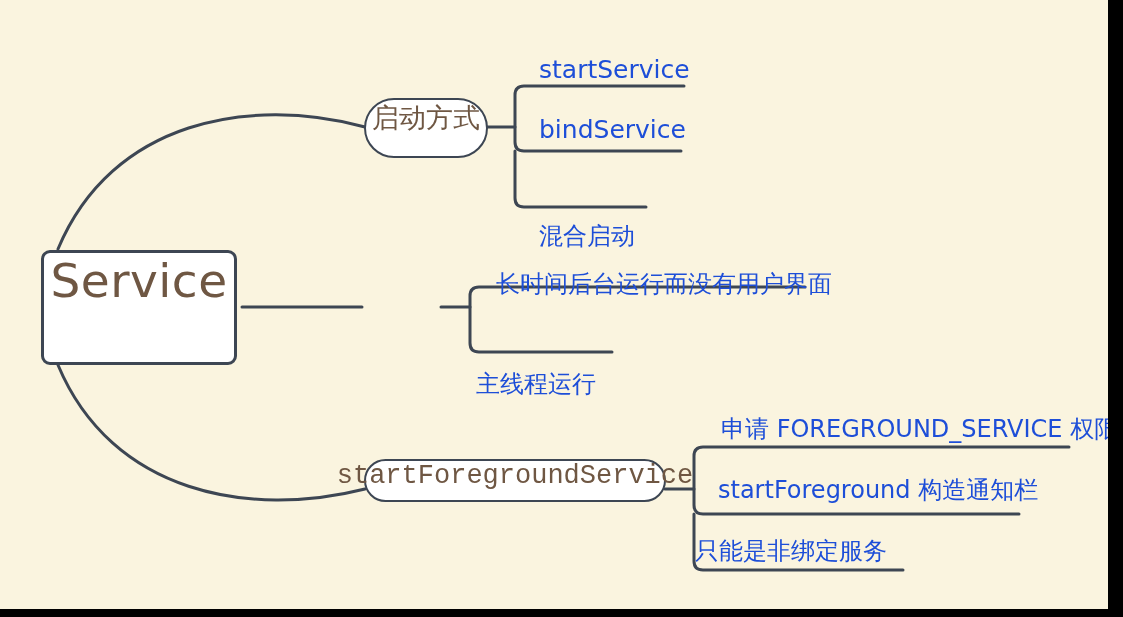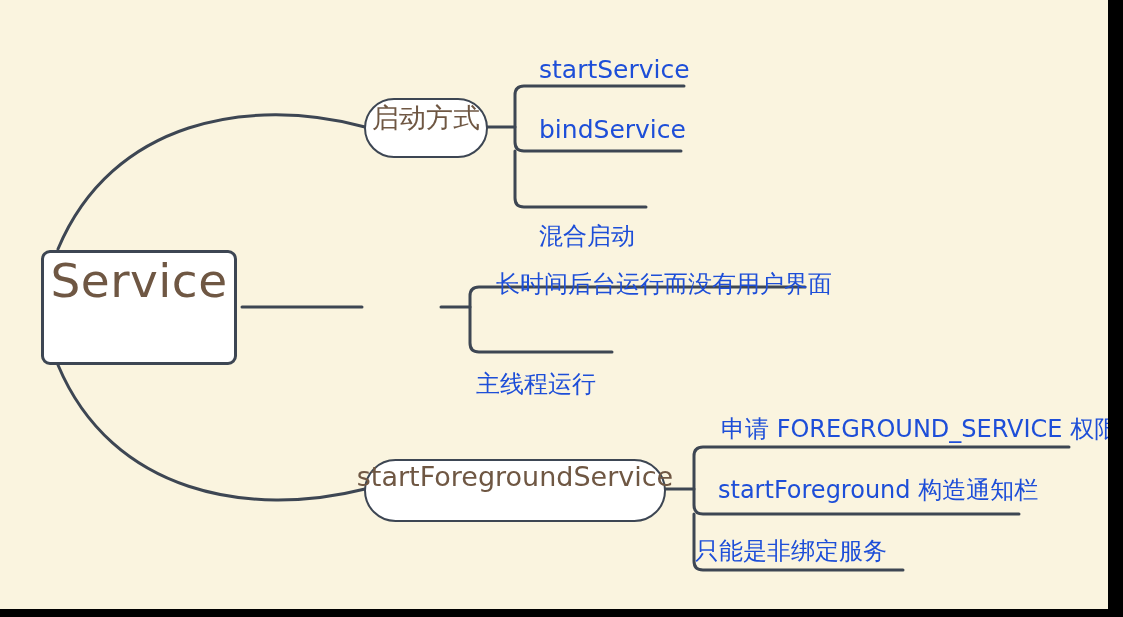--- a/index.html
+++ b/index.html
@@ -127,21 +127,21 @@
 
 
   <div class="leaf cn" style="left:496px; top:272px;">
     <span>长时间后台运行而没有用户界面</span>
   </div>
 
   <div class="leaf cn" style="left:476px; top:328px;margin-top:44px;">
     <span>主线程运行</span>
   </div>
 
-  <div class="node branch" style="left:364px; top:459px; width:302px; height:63px;">
+  <div class="node branch" style="left:364px; top:459px; width:302px; height:43px;font-family:Liberation Mono, monospace;">
     <span>startForegroundService</span>
   </div>
 
   <div class="leaf cn" style="left:721px; top:417px;">
     <span>申请 FOREGROUND_SERVICE 权限</span>
   </div>
 
   <div class="leaf cn" style="left:718px; top:478px;">
     <span>startForeground 构造通知栏</span>
   </div>

